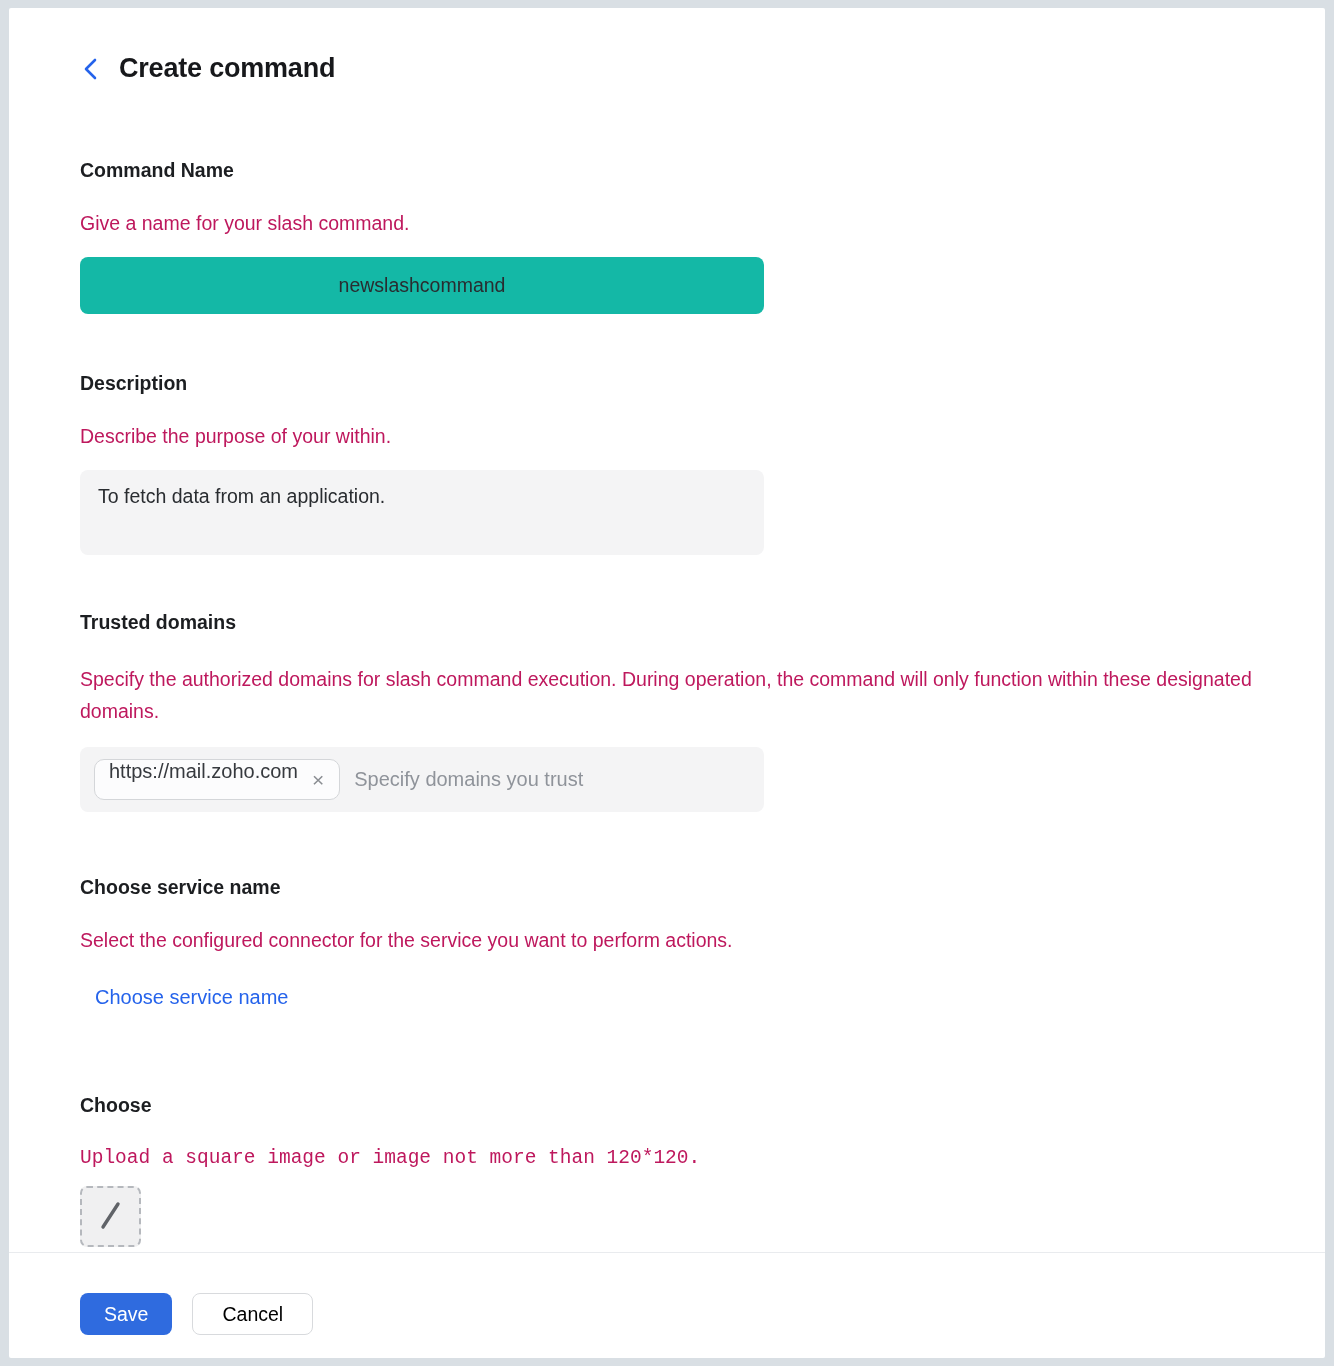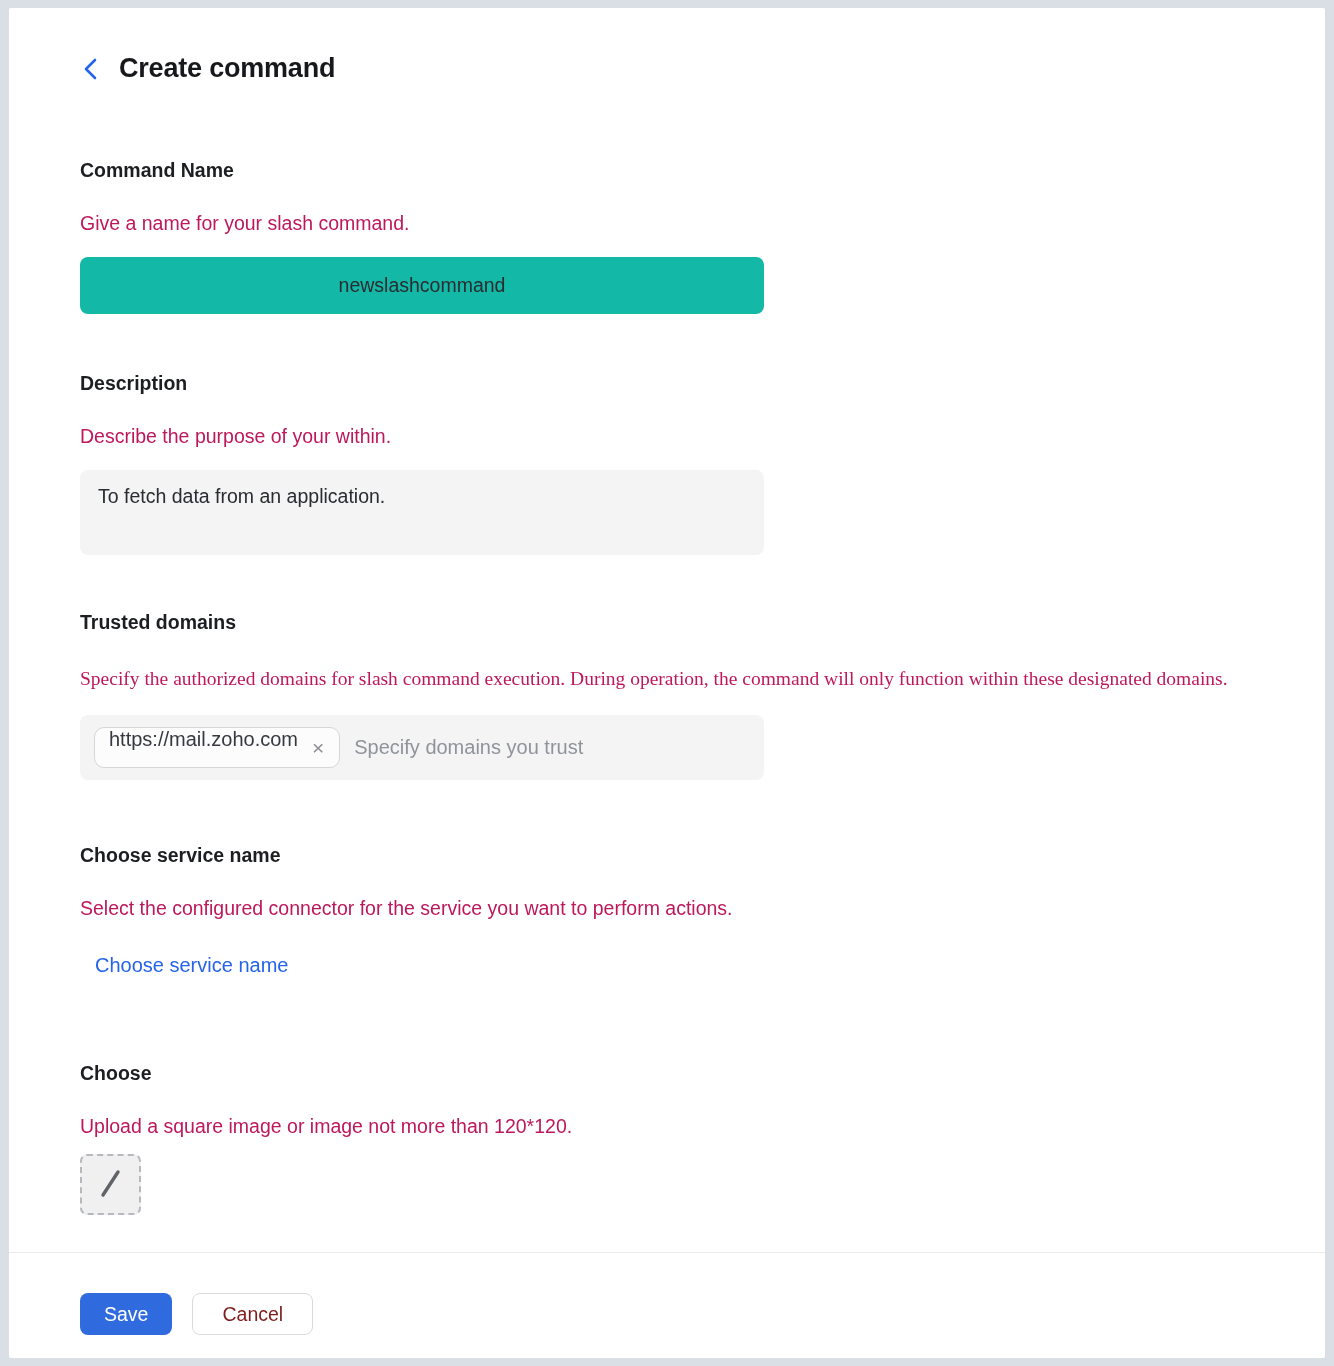--- a/index.html
+++ b/index.html
@@ -50,21 +50,20 @@
   .field-desc {
     font-size: 19.5px;
     color: #be185d;
     line-height: 24px;
     margin-bottom: 22px;
   }
   .field-desc.wide {
     line-height: 32px;
     max-width: 1200px;
     margin-bottom: 20px;
-    font-family: Liberation Serif, serif;
   }
   .text-input {
     width: 684px;
     height: 57px;
     background: #14b8a6;
     border: none;
     border-radius: 8px;
     padding: 0 18px;
     font-family: inherit;
     font-size: 19.5px;
@@ -138,21 +137,21 @@
   .service-section .field-desc { margin-bottom: 33px; }
   .service-link {
     display: inline-block;
     margin-left: 15px;
     font-size: 20px;
     color: #2563eb;
     text-decoration: none;
     line-height: 24px;
   }
   .service-section { margin-bottom: 86px; }
-  .image-section .field-desc { margin-bottom: 16px; }
+  .image-section .field-desc { margin-bottom: 16px; font-family: Liberation Mono, monospace; }
   .upload-box {
     width: 61px;
     height: 61px;
     background: #f0f0f1;
     border: 2px dashed #b5b8bd;
     border-radius: 7px;
     display: flex;
     align-items: center;
     justify-content: center;
     cursor: pointer;
@@ -178,21 +177,21 @@
     justify-content: center;
   }
   .btn-save {
     background: #2f6bdf;
     color: #ffffff;
     border: none;
     padding: 0 24px;
   }
   .btn-cancel {
     background: #ffffff;
-    color: #7f1d1d;
+    color: #000000;
     border: 1px solid #d8dadd;
     padding: 0 29px;
   }
 </style>
 </head>
 <body>
 
 <div class="card">
   <div class="content">
 

